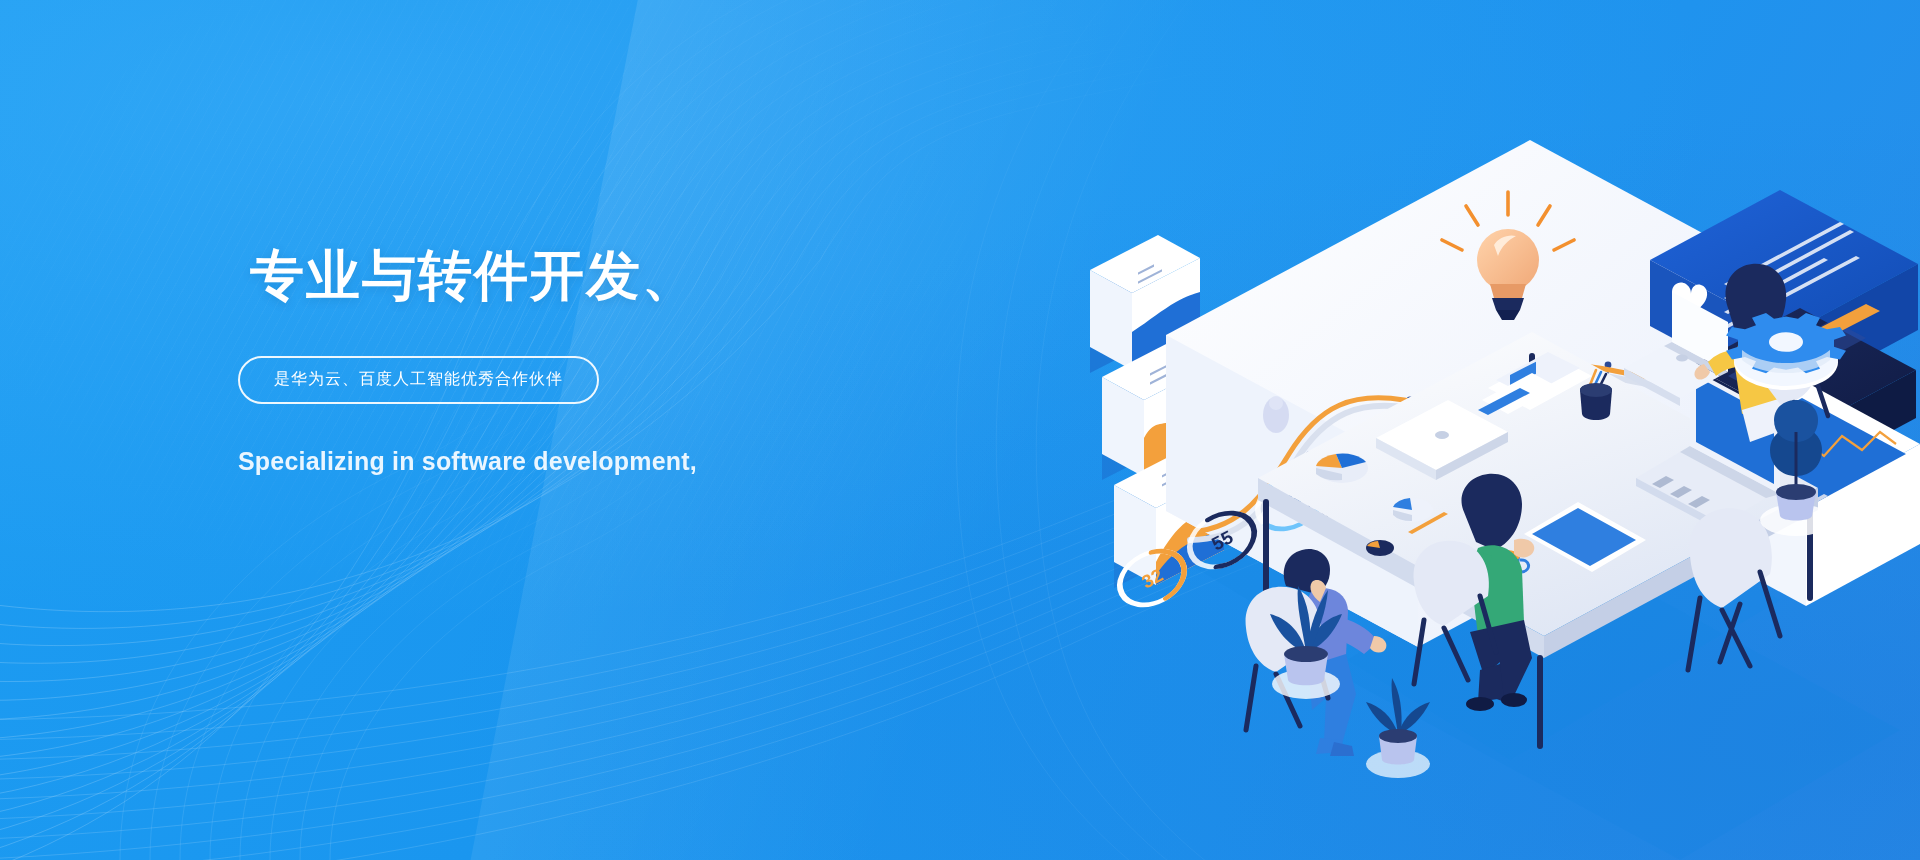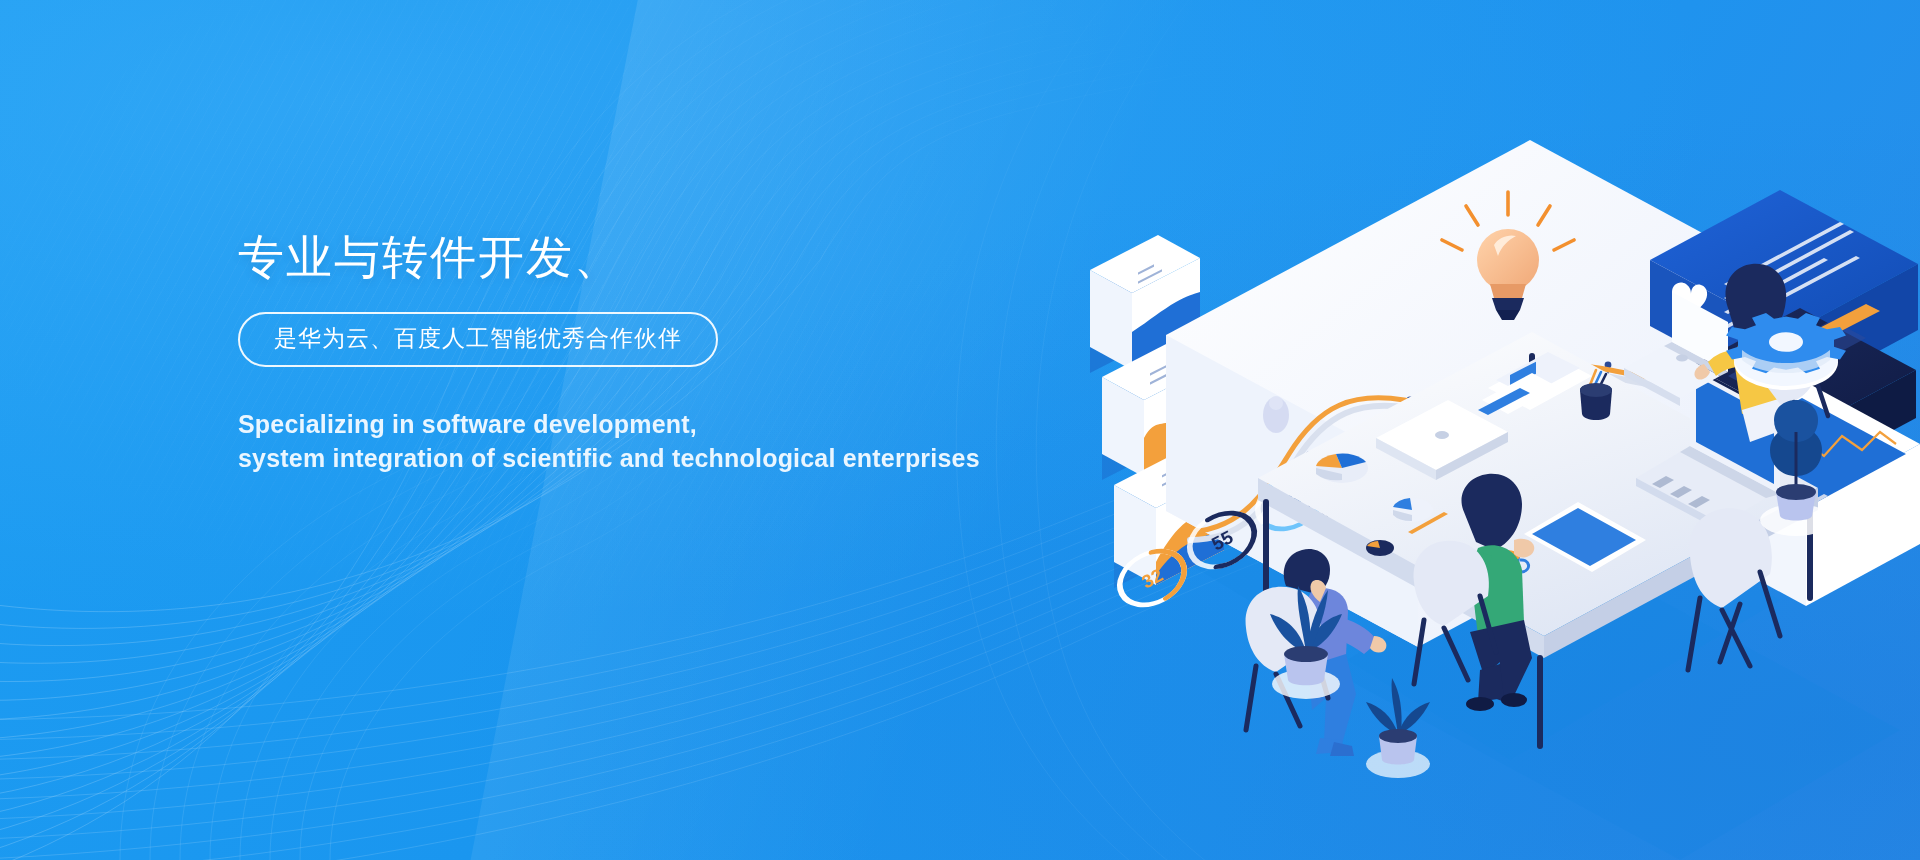--- a/index.html
+++ b/index.html
@@ -37,36 +37,36 @@
     position:absolute;left:560px;top:-120px;width:620px;height:1100px;
     background:linear-gradient(100deg,rgba(255,255,255,.10),rgba(255,255,255,0) 70%);
     transform:rotate(11deg);
     pointer-events:none;
   }
 
   
   .copy{position:absolute;left:238px;top:228px;width:900px;}
   .headline{
     color:#ffffff;
-    font-size:46px;
+    font-size:54px;
     line-height:1.30;
-    font-weight:400;
+    font-weight:700;
     letter-spacing:2px;
-    margin:0;
+    margin:12px;
     text-shadow:0 2px 10px rgba(10,70,130,.18);
   }
   .headline span{display:block;}
   .pill{
     display:inline-block;
-    margin-top:24px;
+    margin-top:34px;
     padding:13px 34px 15px;
     border:2px solid rgba(255,255,255,.92);
     border-radius:32px;
     color:#ffffff;
-    font-size:23px;
+    font-size:16px;
     letter-spacing:1px;
     line-height:1;
     white-space:nowrap;
   }
   .subtitle{
     margin-top:40px;
     color:#eaf6ff;
     font-size:25px;
     line-height:1.38;
     font-weight:700;
@@ -157,21 +157,20 @@
 
   <div class="copy">
     <h1 class="headline">
       <span>专业与转件开发、</span>
     </h1>
 
     <div class="pill">是华为云、百度人工智能优秀合作伙伴</div>
 
     <div class="subtitle">
       <span>Specializing in software development,</span>
-      <span>system integration of scientific and technological enterprises</span>
     </div>
   </div>
 
   <div class="art">
     <svg viewBox="0 0 840 700">
       <defs>
         <linearGradient id="panelG" x1="0" y1="0" x2="1" y2="1">
           <stop offset="0%" stop-color="#ffffff"></stop>
           <stop offset="100%" stop-color="#e8eefb"></stop>
         </linearGradient>

